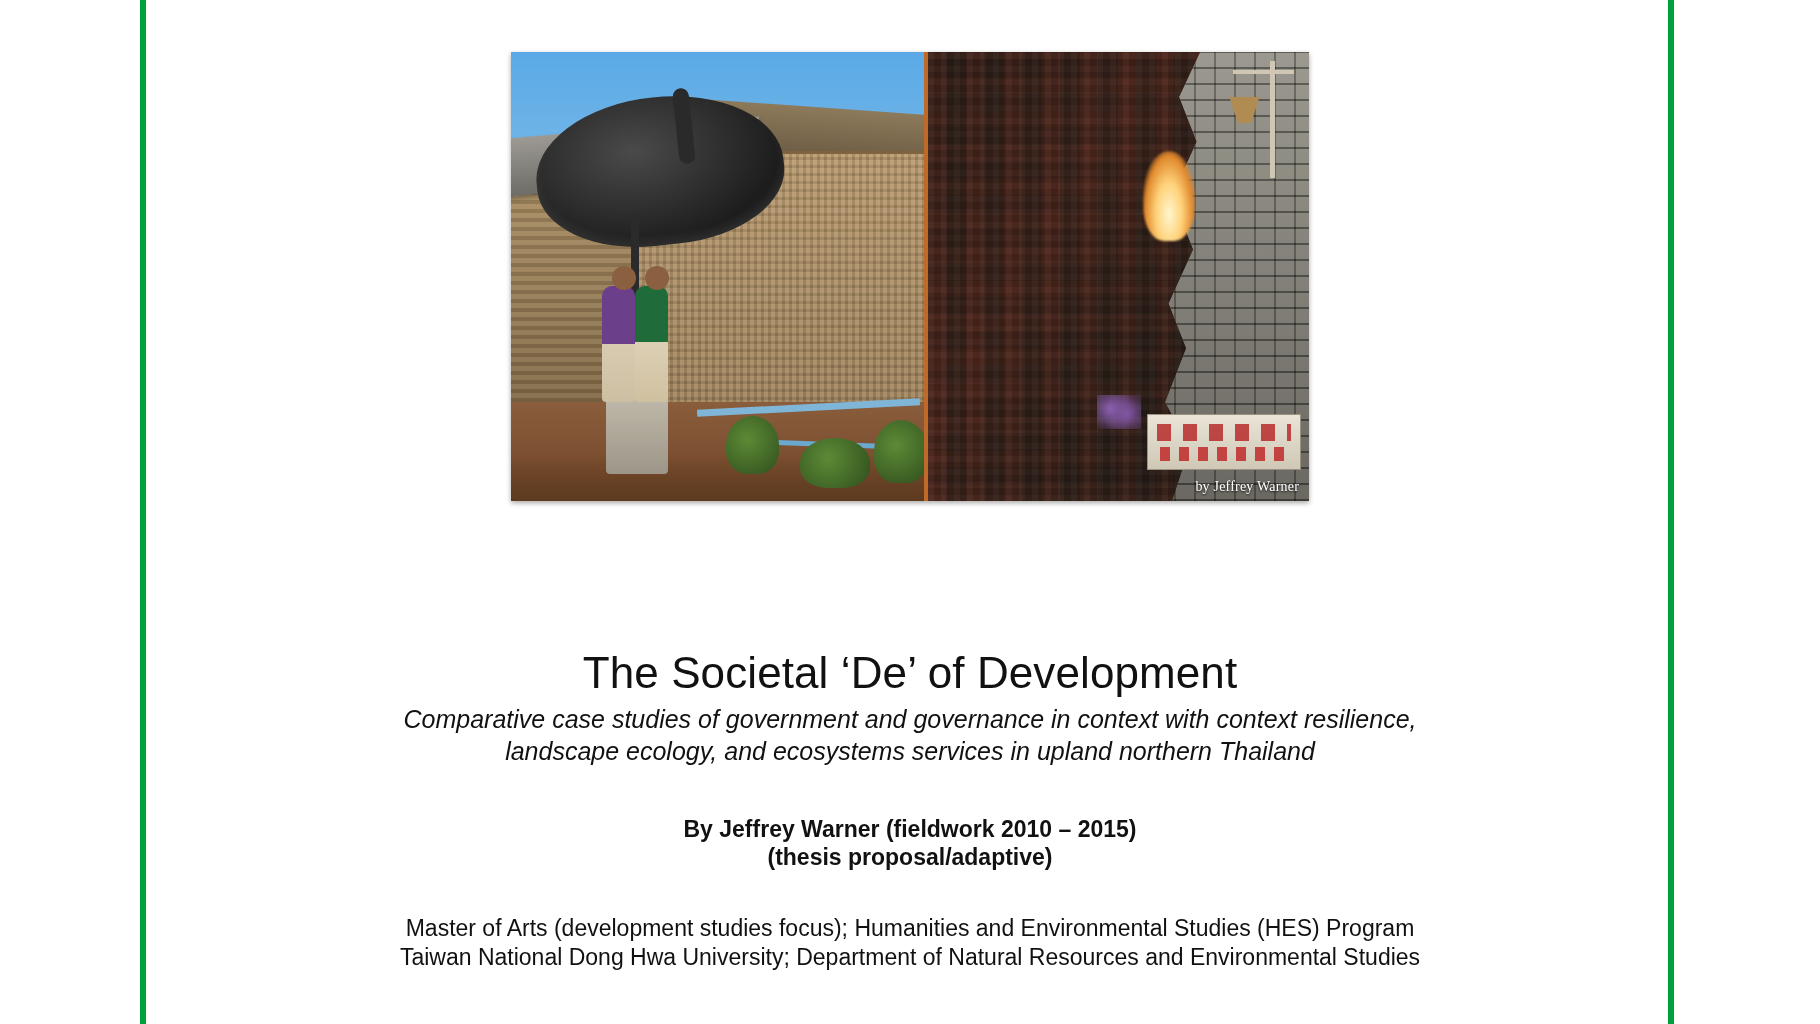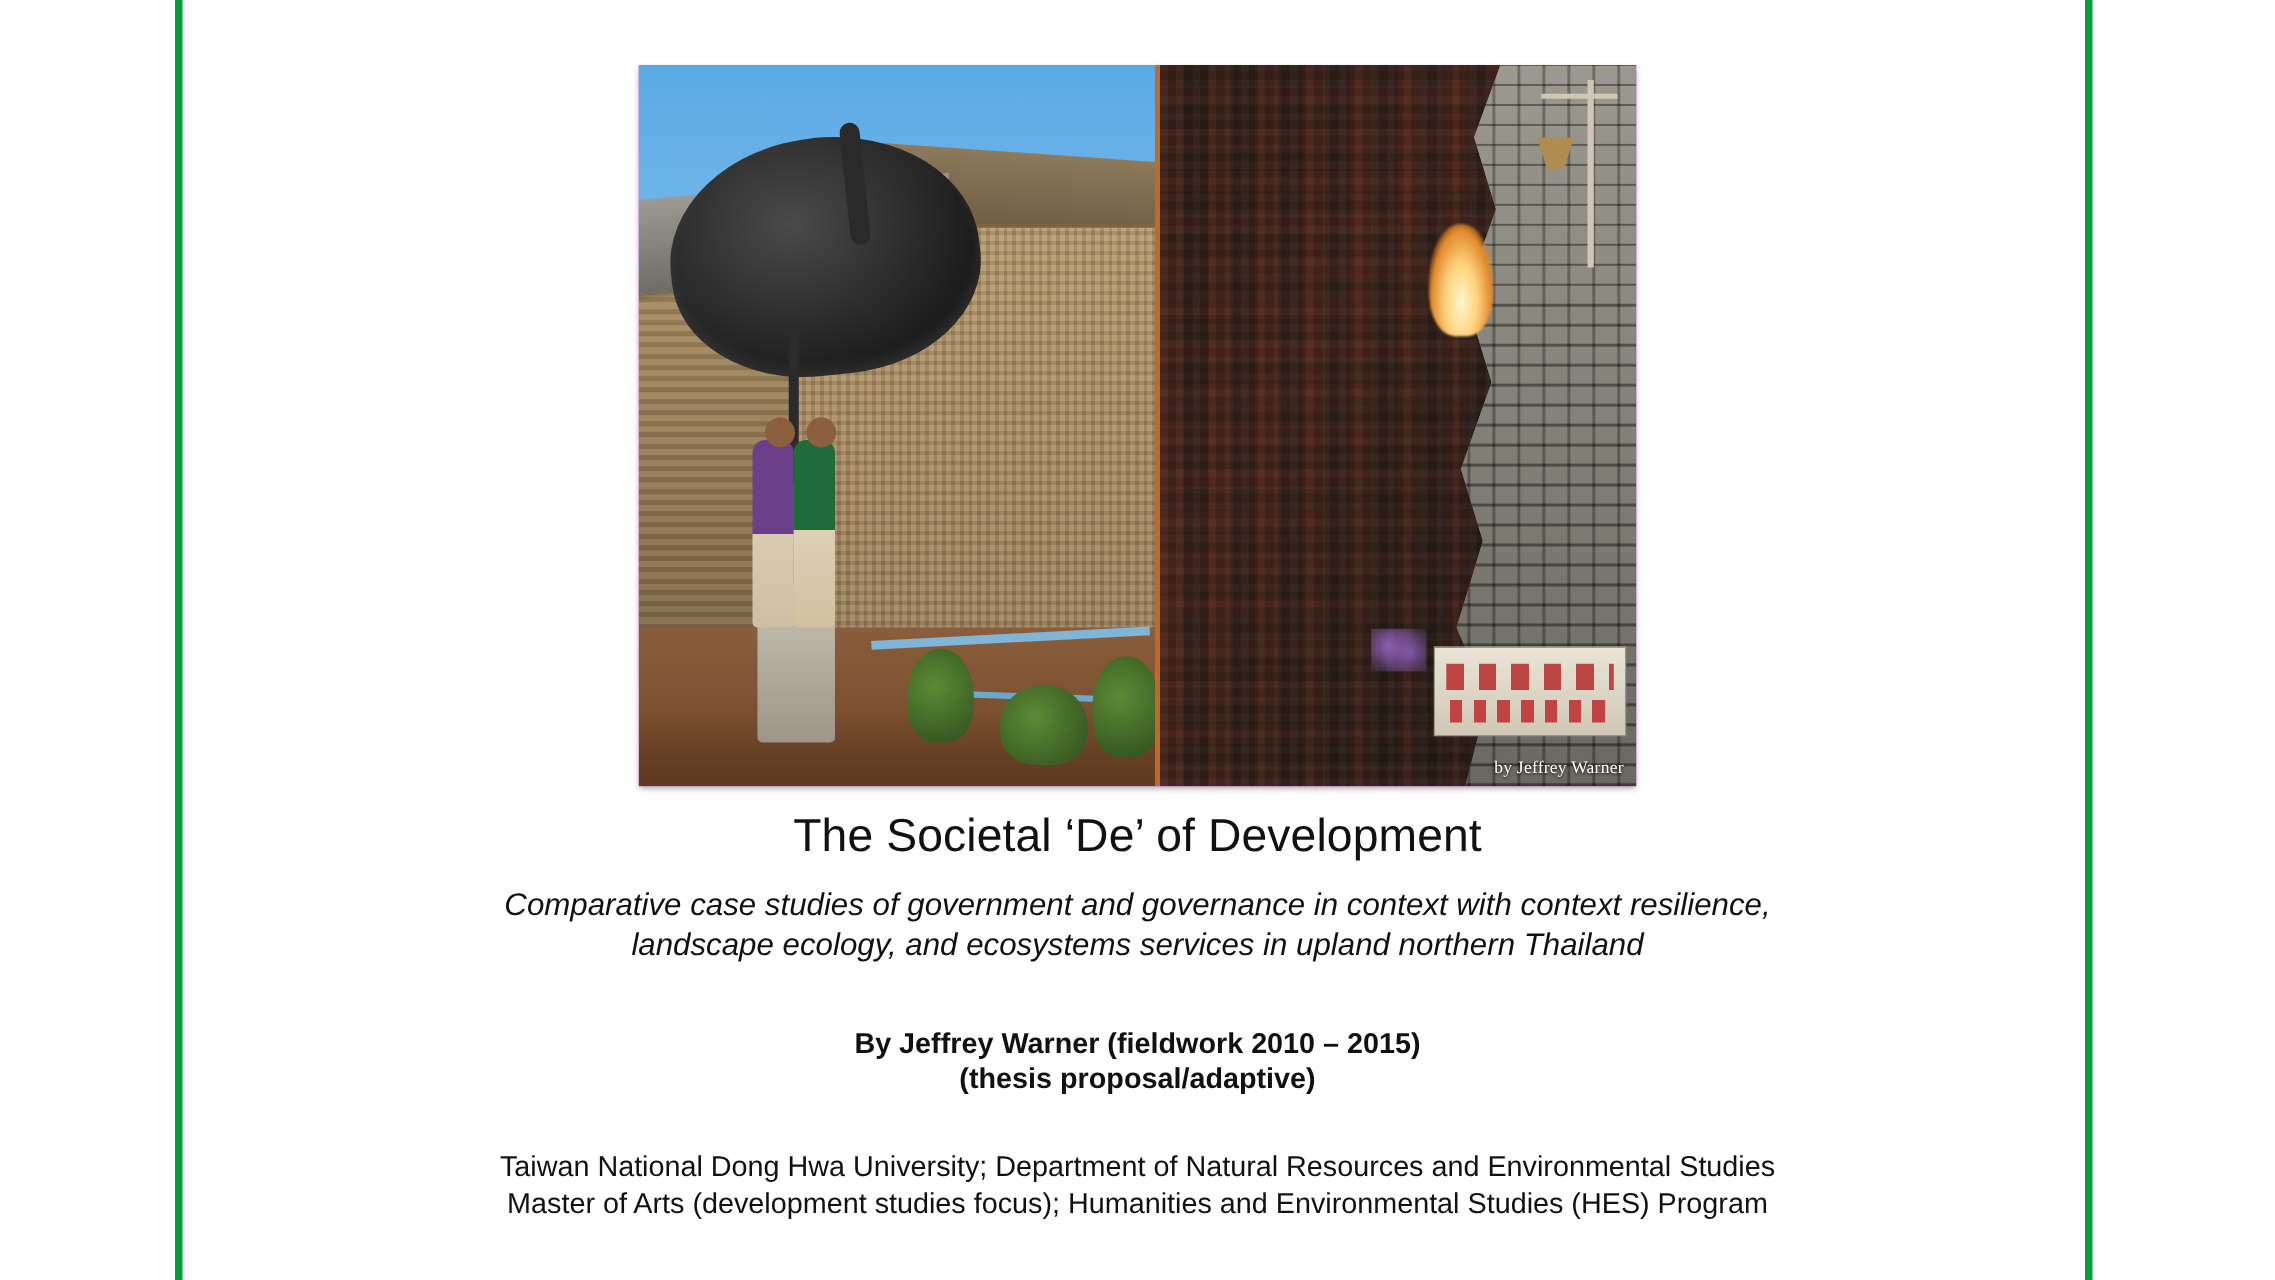--- a/index.html
+++ b/index.html
@@ -40,23 +40,23 @@
     bottom: 0;
   }
 
   
   .figure {
     position: absolute;
     left: 50%;
     transform: translateX(-50%);
     top: 52px;
     width: 798px;
-    height: 577px;
+    height: 449px;
     box-shadow: 0 2px 5px rgba(0,0,0,0.35);
-    background: #d946ef;
+    background: #f97316;
     overflow: hidden;
   }
   .fig-inner {
     position: absolute;
     inset: 0;
     display: flex;
   }
 
   
   .half-left {
@@ -334,24 +334,24 @@
   
   .titles {
     position: absolute;
     left: 0;
     right: 0;
     top: 648px;
     text-align: center;
     color: #111111;
   }
   .main-title {
-    font-size: 37px;
+    font-size: 44px;
     line-height: 1.15;
     font-weight: 400;
-    margin: 0 0 17px 0;
+    margin: 0 0 4px 0;
     letter-spacing: 0.1px;
   }
   .subtitle {
     font-size: 25px;
     font-style: italic;
     line-height: 1.28;
     margin: 0 auto;
     max-width: 1220px;
     font-weight: 400;
   }
@@ -431,19 +431,19 @@
         <span class="line">Comparative case studies of government and governance in context with context resilience,</span>
         <span class="line">landscape ecology, and ecosystems services in upland northern Thailand</span>
       </div>
 
       <div class="author-block">
         <span class="line">By Jeffrey Warner (fieldwork 2010 – 2015)</span>
         <span class="line">(thesis proposal/adaptive)</span>
       </div>
 
       <div class="affil-block">
+        <span class="line">Master of Arts (development studies focus); Humanities and Environmental Studies (HES) Program</span>
         <span class="line">Taiwan National Dong Hwa University; Department of Natural Resources and Environmental Studies</span>
-        <span class="line">Master of Arts (development studies focus); Humanities and Environmental Studies (HES) Program</span>
       </div>
     </div>
 
   </div>
 </div>
 
 </body></html>

